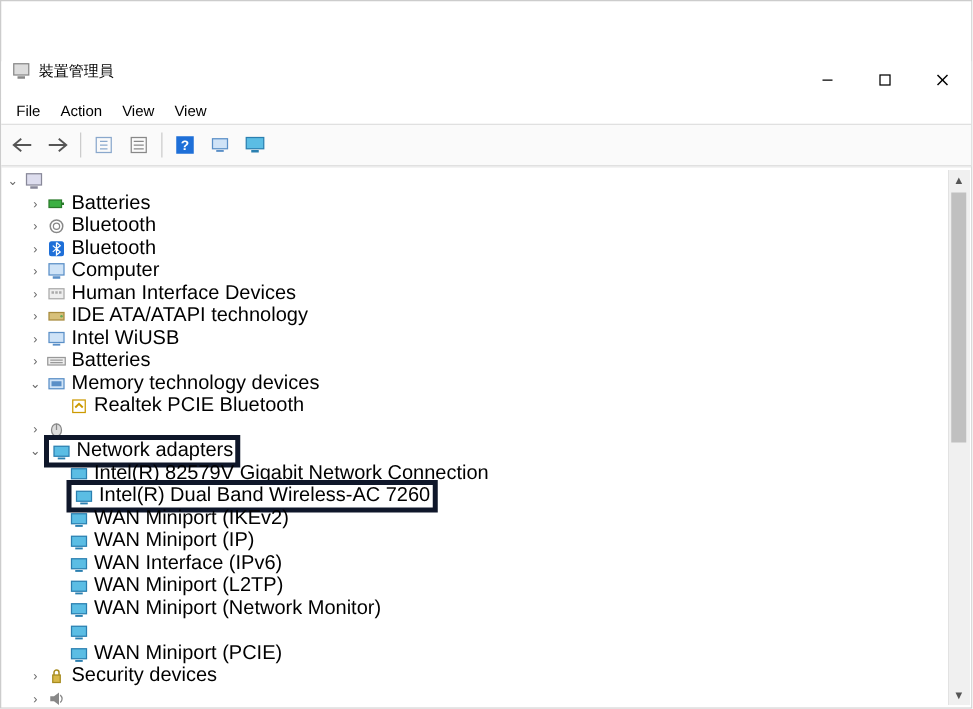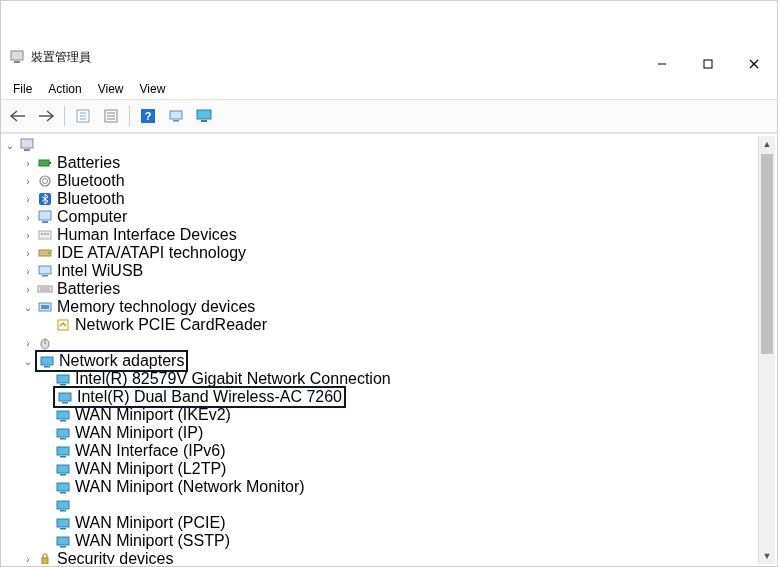--- a/index.html
+++ b/index.html
@@ -158,21 +158,21 @@
   .node-icon {
     width: 16px;
     height: 16px;
     margin-right: 4px;
     flex-shrink: 0;
   }
   .node-label {
     font-size: 16px;
   }
   .hl-box {
-    border: 2px solid #0f172a;
+    border: 4px solid #0f172a;
     border-radius: 0;
     padding: 0 2px;
     margin-left: -2px;
     display: inline-flex;
     align-items: center;
     height: 18px;
     text-align: right;
   }
   
   .ic-battery { fill:#3cb043; }
@@ -384,21 +384,21 @@
                 <span class="node-label">Memory technology devices</span>
               </div>
               <ul>
                 <li class="node">
                   <div class="row">
                     <span class="expander none">›</span>
                     <span class="node-icon"><svg width="16" height="16" viewBox="0 0 16 16">
                           <rect x="3" y="3" width="10" height="10" fill="#fff" stroke="#cc9a00"></rect>
                           <path d="M5 9 L8 6 L11 9" stroke="#cc9a00" fill="none" stroke-width="1.5"></path>
                         </svg></span>
-                    <span class="node-label">Network PCIE CardReader</span>
+                    <span class="node-label">Realtek PCIE Bluetooth</span>
                   </div>
                 </li>
               </ul>
             </li>
 
             <li class="node">
               <div class="row">
                 <span class="expander">›</span>
                 <span class="node-icon"><svg width="16" height="16" viewBox="0 0 16 16">
                       <ellipse cx="8" cy="9" rx="4" ry="5" fill="#ddd" stroke="#888"></ellipse>
@@ -503,30 +503,20 @@
                 <li class="node">
                   <div class="row">
                       <span class="expander none">›</span>
                       <span class="node-icon"><svg width="16" height="16" viewBox="0 0 16 16">
                           <rect x="2" y="4" width="12" height="8" fill="#5bbde4" stroke="#2a7fb0"></rect>
                           <rect x="5" y="13" width="6" height="1.5" fill="#2a7fb0"></rect>
                         </svg></span>
                       <span class="node-label">WAN Miniport (PCIE)</span>
                     </div>
                 </li>
-                <li class="node">
-                  <div class="row">
-                      <span class="expander none">›</span>
-                      <span class="node-icon"><svg width="16" height="16" viewBox="0 0 16 16">
-                          <rect x="2" y="4" width="12" height="8" fill="#5bbde4" stroke="#2a7fb0"></rect>
-                          <rect x="5" y="13" width="6" height="1.5" fill="#2a7fb0"></rect>
-                        </svg></span>
-                      <span class="node-label">WAN Miniport (SSTP)</span>
-                    </div>
-                </li>
               </ul>
             </li>
 
             <li class="node">
               <div class="row">
                 <span class="expander">›</span>
                 <span class="node-icon"><svg width="16" height="16" viewBox="0 0 16 16">
                       <rect x="5" y="7" width="6" height="6" fill="#d7b84a" stroke="#a78b1e"></rect>
                       <path d="M6 7 V5 a2 2 0 0 1 4 0 V7" fill="none" stroke="#a78b1e" stroke-width="1.2"></path>
                     </svg></span>

